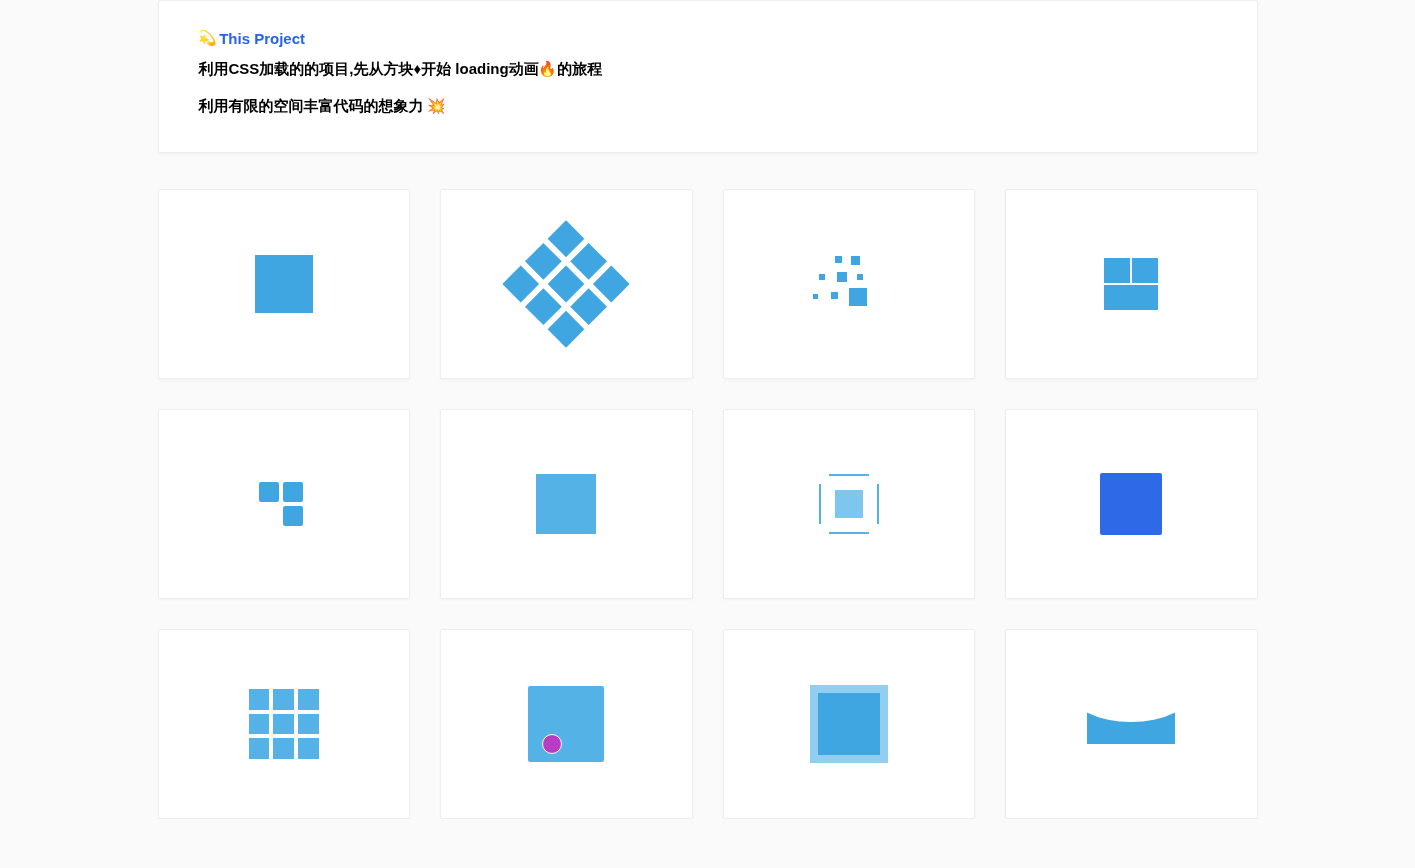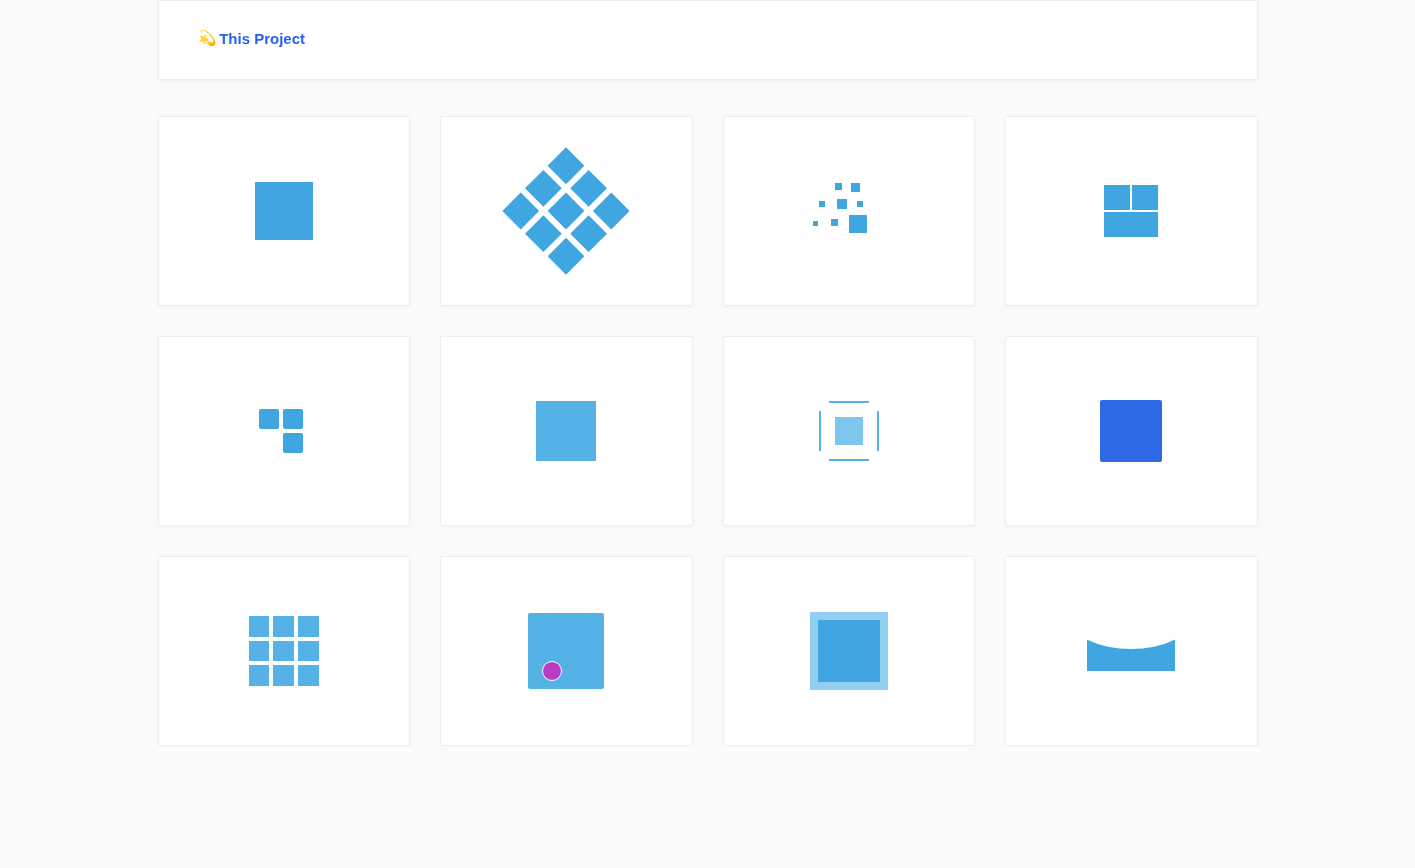--- a/index.html
+++ b/index.html
@@ -53,20 +53,22 @@
   </style>
 </head>
 <body>
 
 <div class="container">
   <div class="header-card">
     <div class="header-title">
       <span class="emoji">💫</span>
       <span>This Project</span>
     </div>
+    <div class="header-desc">利用CSS加载的的项目,先从方块♦开始 loading动画🔥的旅程</div>
+    <div class="header-desc">利用有限的空间丰富代码的想象力 💥</div>
   </div>
 
   <div class="grid">
 
     <div class="card">
       <div class="c1-sq blue"></div>
     </div>
 
     <div class="card">
       <div class="c2-wrap">

